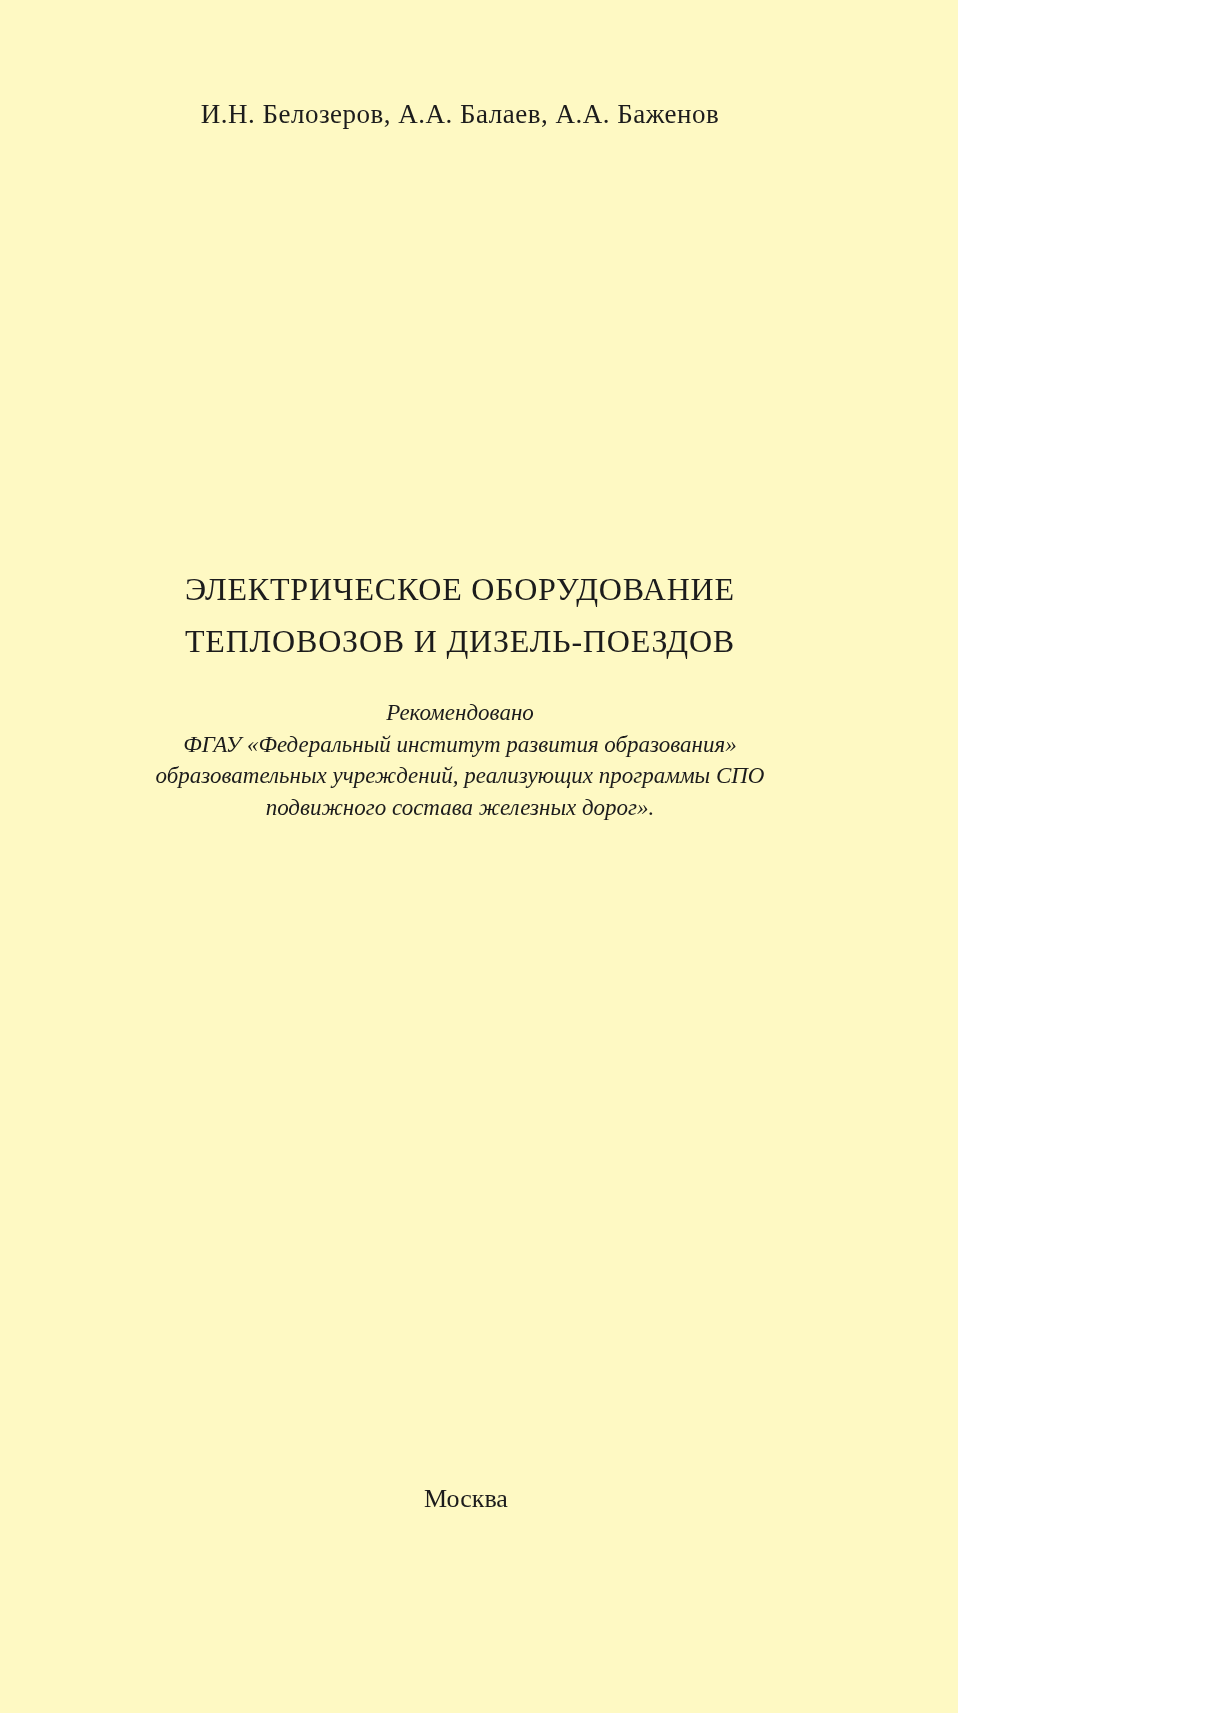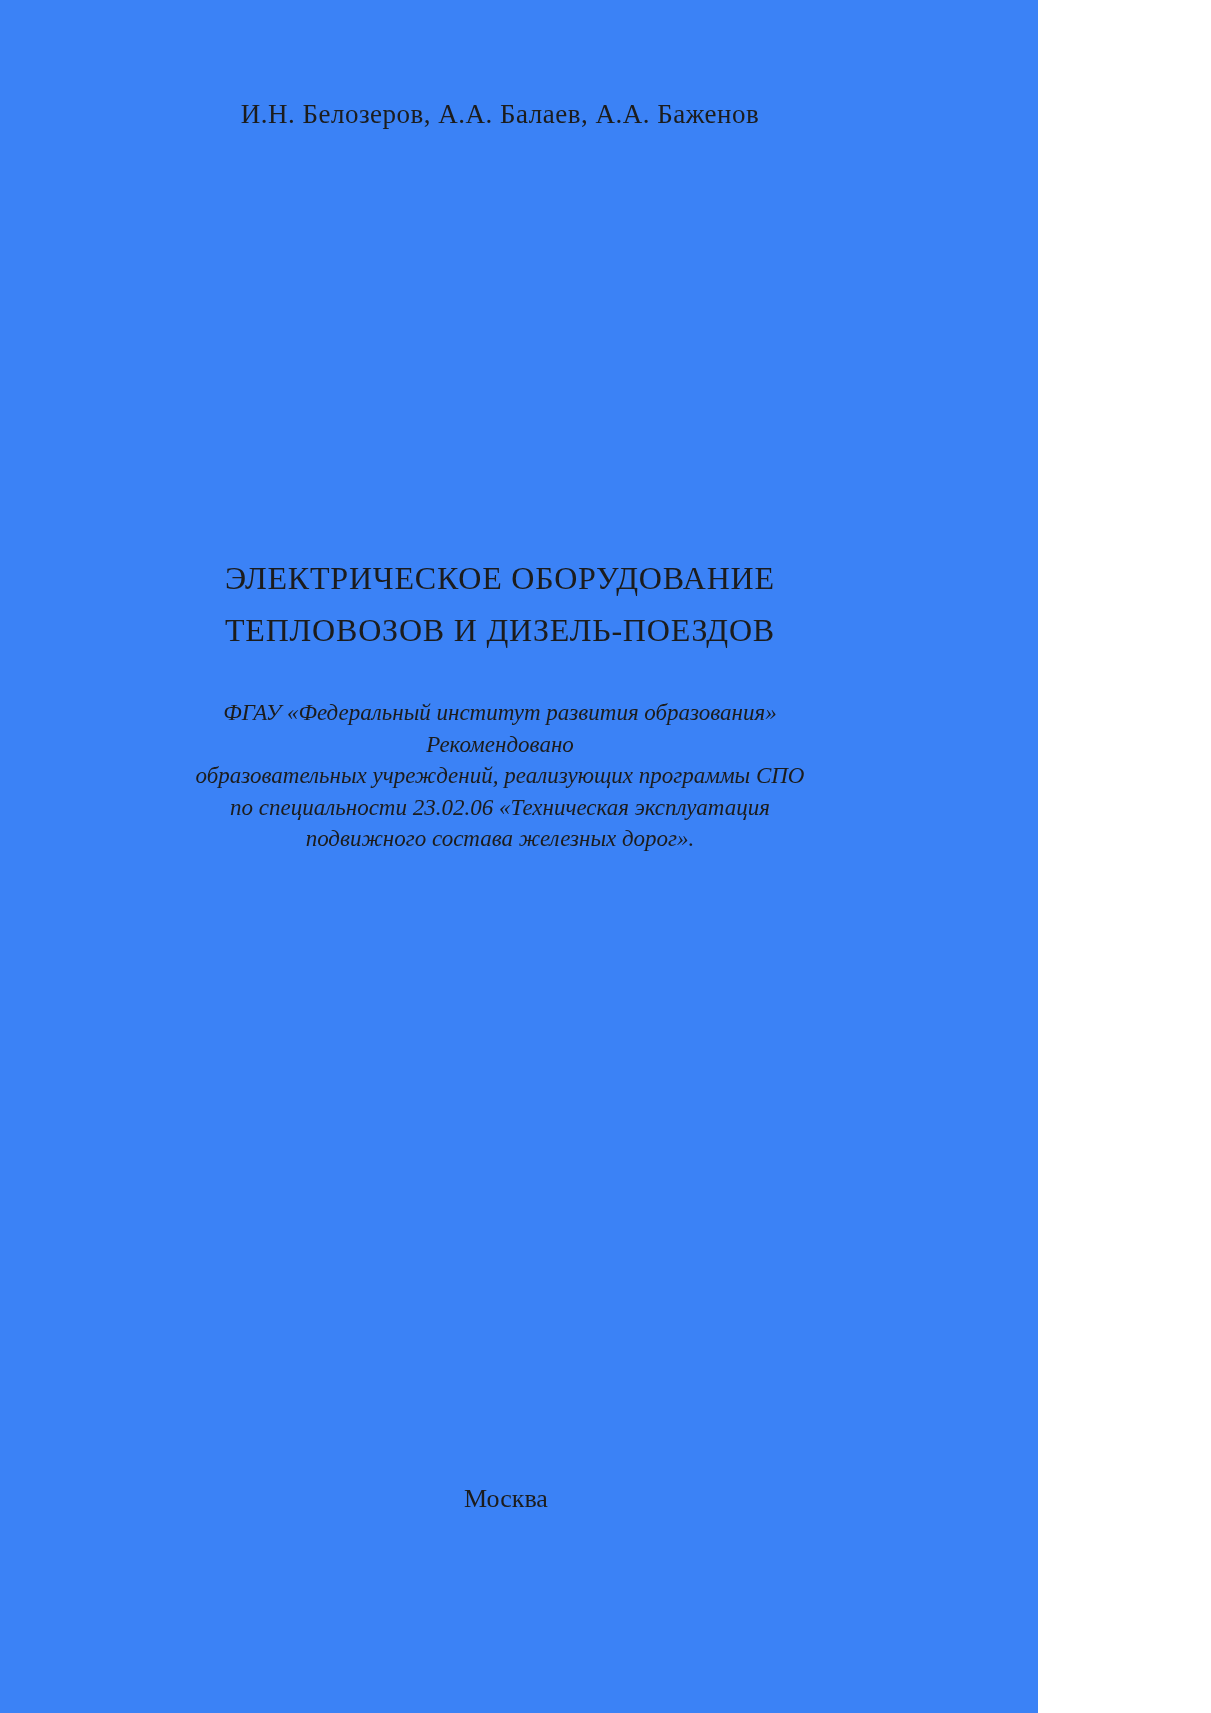--- a/index.html
+++ b/index.html
@@ -2,23 +2,23 @@
 <html><head>
 <meta charset="utf-8">
 <style>
   html, body {
     margin: 0;
     padding: 0;
     background: #ffffff;
   }
   .page {
     position: relative;
-    width: 1038px;
+    width: 958px;
     height: 1713px;
-    background: #3b82f6;
+    background: #fef9c3;
     overflow: hidden;
   }
   
   .content {
     position: absolute;
     top: 0;
     bottom: 0;
     left: 0;
     right: 38px;
     text-align: center;
@@ -32,21 +32,21 @@
     right: 0;
     font-size: 27px;
     letter-spacing: 0.5px;
     white-space: nowrap;
   }
   .title {
     position: absolute;
     top: 552px;
     left: 0;
     right: 0;
-    margin: 0;
+    margin: 11px;
     font-size: 32px;
     font-weight: normal;
     line-height: 52px;
     letter-spacing: 0.8px;
     white-space: nowrap;
   }
   .recommendation {
     position: absolute;
     top: 697px;
     left: 0;
@@ -74,24 +74,23 @@
   <div class="content">
 
     <div class="authors">И.Н. Белозеров, А.А. Балаев, А.А. Баженов</div>
 
     <h1 class="title">
       <span>ЭЛЕКТРИЧЕСКОЕ ОБОРУДОВАНИЕ</span><br>
       <span>ТЕПЛОВОЗОВ И ДИЗЕЛЬ-ПОЕЗДОВ</span>
     </h1>
 
     <div class="recommendation">
+      <div class="rec-line">Рекомендовано</div>
       <div class="rec-line">ФГАУ «Федеральный институт развития образования»</div>
-      <div class="rec-line">Рекомендовано</div>
       <div class="rec-line">образовательных учреждений, реализующих программы СПО</div>
-      <div class="rec-line">по специальности 23.02.06 «Техническая эксплуатация</div>
       <div class="rec-line">подвижного состава железных дорог».</div>
     </div>
 
     <div class="imprint">
       <div>Москва</div>
     </div>
 
   </div>
 </div>
 

